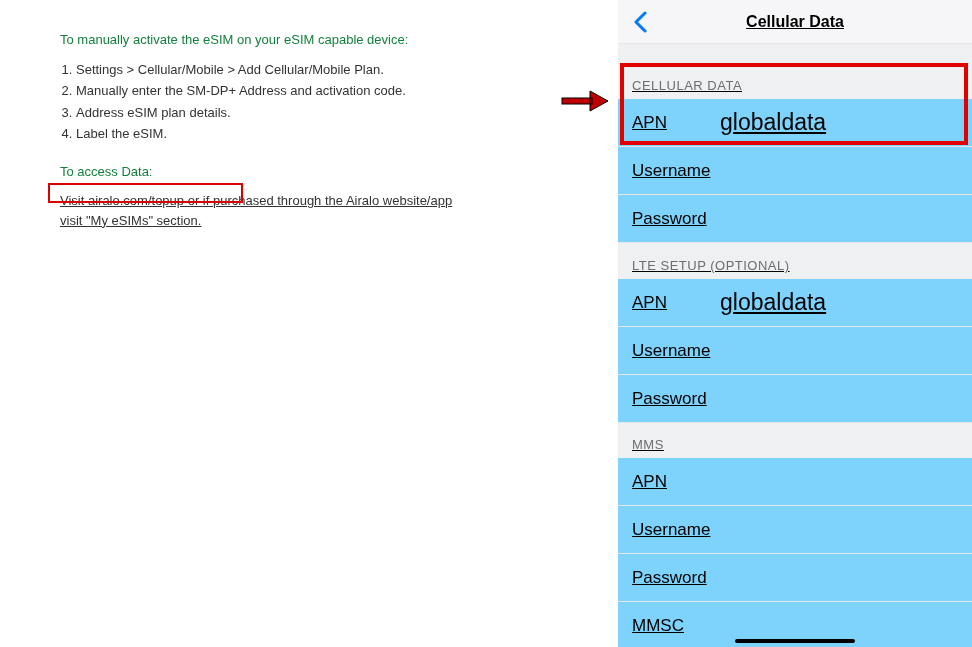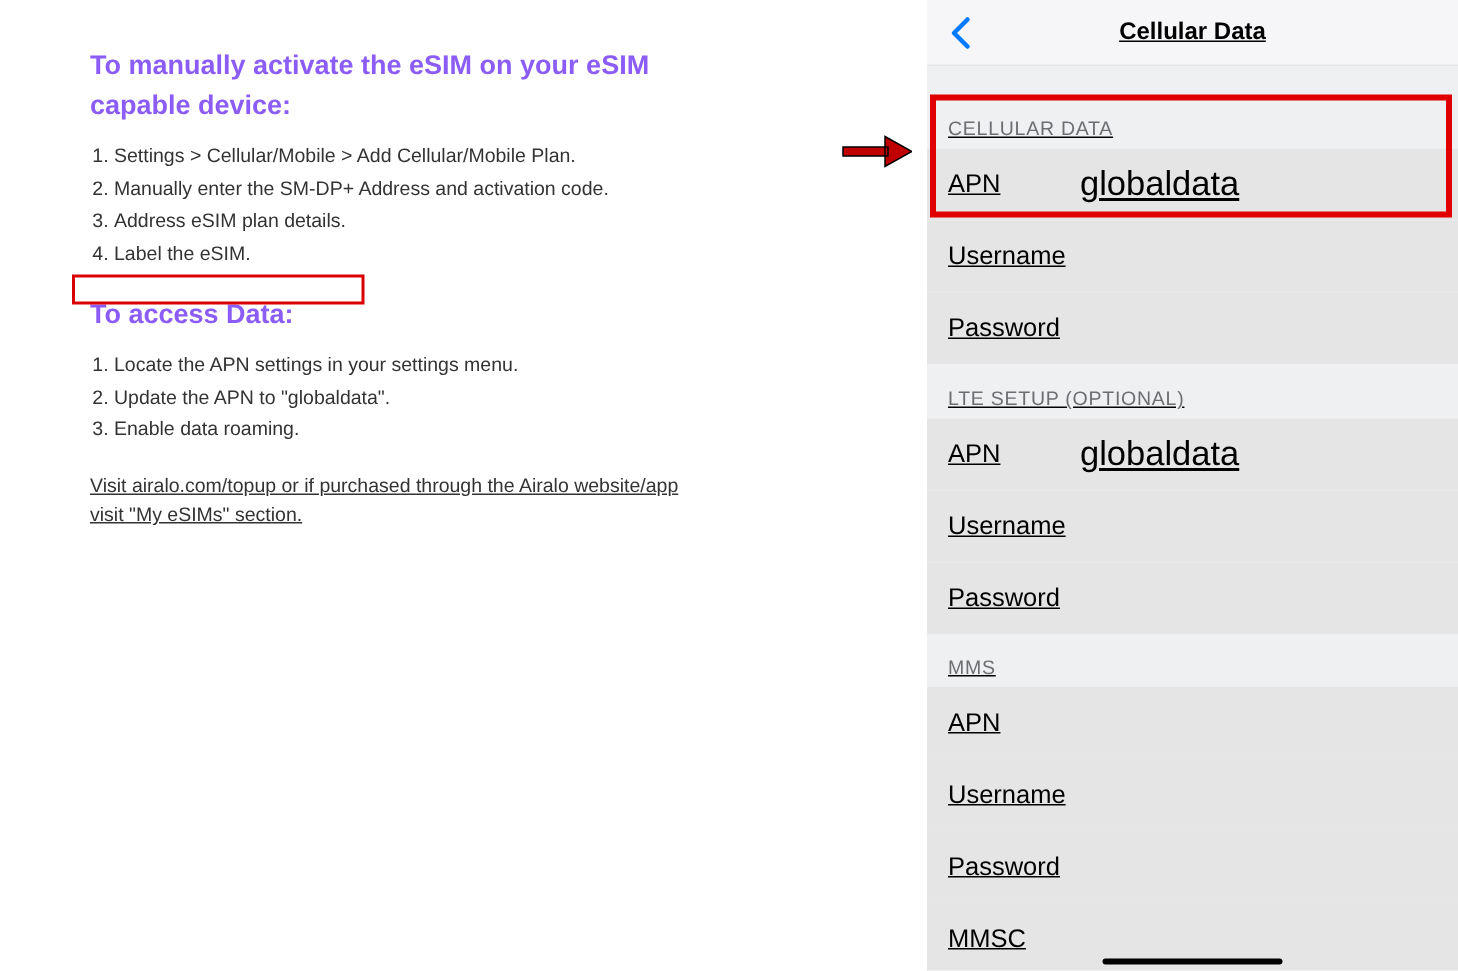--- a/index.html
+++ b/index.html
@@ -16,24 +16,24 @@
   .doc {
     position: absolute;
     left: 48px;
     top: 30px;
     width: 410px;
     color: #333;
     font-size: 13px;
     line-height: 1.5;
   }
   .doc h4 {
-    font-size: 18px;
-    font-weight: 700;
+    font-size: 13px;
+    font-weight: 400;
     margin: 0 0 10px 12px;
-    color: #8b5cf6;
+    color: #15803d;
   }
   .doc ol {
     margin: 0 0 18px 12px;
     padding-left: 16px;
   }
   .doc ol li { margin: 2px 0; }
   .doc p.indent {
     margin: 0 0 18px 12px;
     text-decoration: underline;
   }
@@ -97,21 +97,21 @@
   .group-header {
     background: #eff0f2;
     font-size: 13px;
     color: #6d6d72;
     letter-spacing: 0.5px;
     padding: 14px 14px 6px 14px;
   }
   .row {
     display: flex;
     align-items: center;
-    background: #e5e5e5;
+    background: #7dd3fc;
     height: 48px;
     border-bottom: 1px solid #e5e5ea;
     padding: 16px 14px;
   }
   .row .label {
     width: 88px;
     font-size: 17px;
     color: #000;
   }
   .row .value {
@@ -147,25 +147,20 @@
 <div class="doc">
   <h4>To manually activate the eSIM on your eSIM capable device:</h4>
   <ol>
     <li>Settings &gt; Cellular/Mobile &gt; Add Cellular/Mobile Plan.</li>
     <li>Manually enter the SM-DP+ Address and activation code.</li>
     <li>Address eSIM plan details.</li>
     <li>Label the eSIM.</li>
   </ol>
 
   <h4>To access Data:</h4>
-  <ol>
-    <li>Locate the APN settings in your settings menu.</li>
-    <li>Update the APN to "globaldata".</li>
-    <li>Enable data roaming.</li>
-  </ol>
 
   <p class="indent">Visit airalo.com/topup or if purchased through the Airalo website/app visit "My eSIMs" section.</p>
 
   <div class="highlight-step"></div>
 </div>
 
 <div class="arrow">
   <svg width="48" height="22" viewBox="0 0 48 22">
     <rect x="2" y="8" width="30" height="6" fill="#c00000"></rect>
     <polygon points="30,1 48,11 30,21" fill="#c00000"></polygon>

